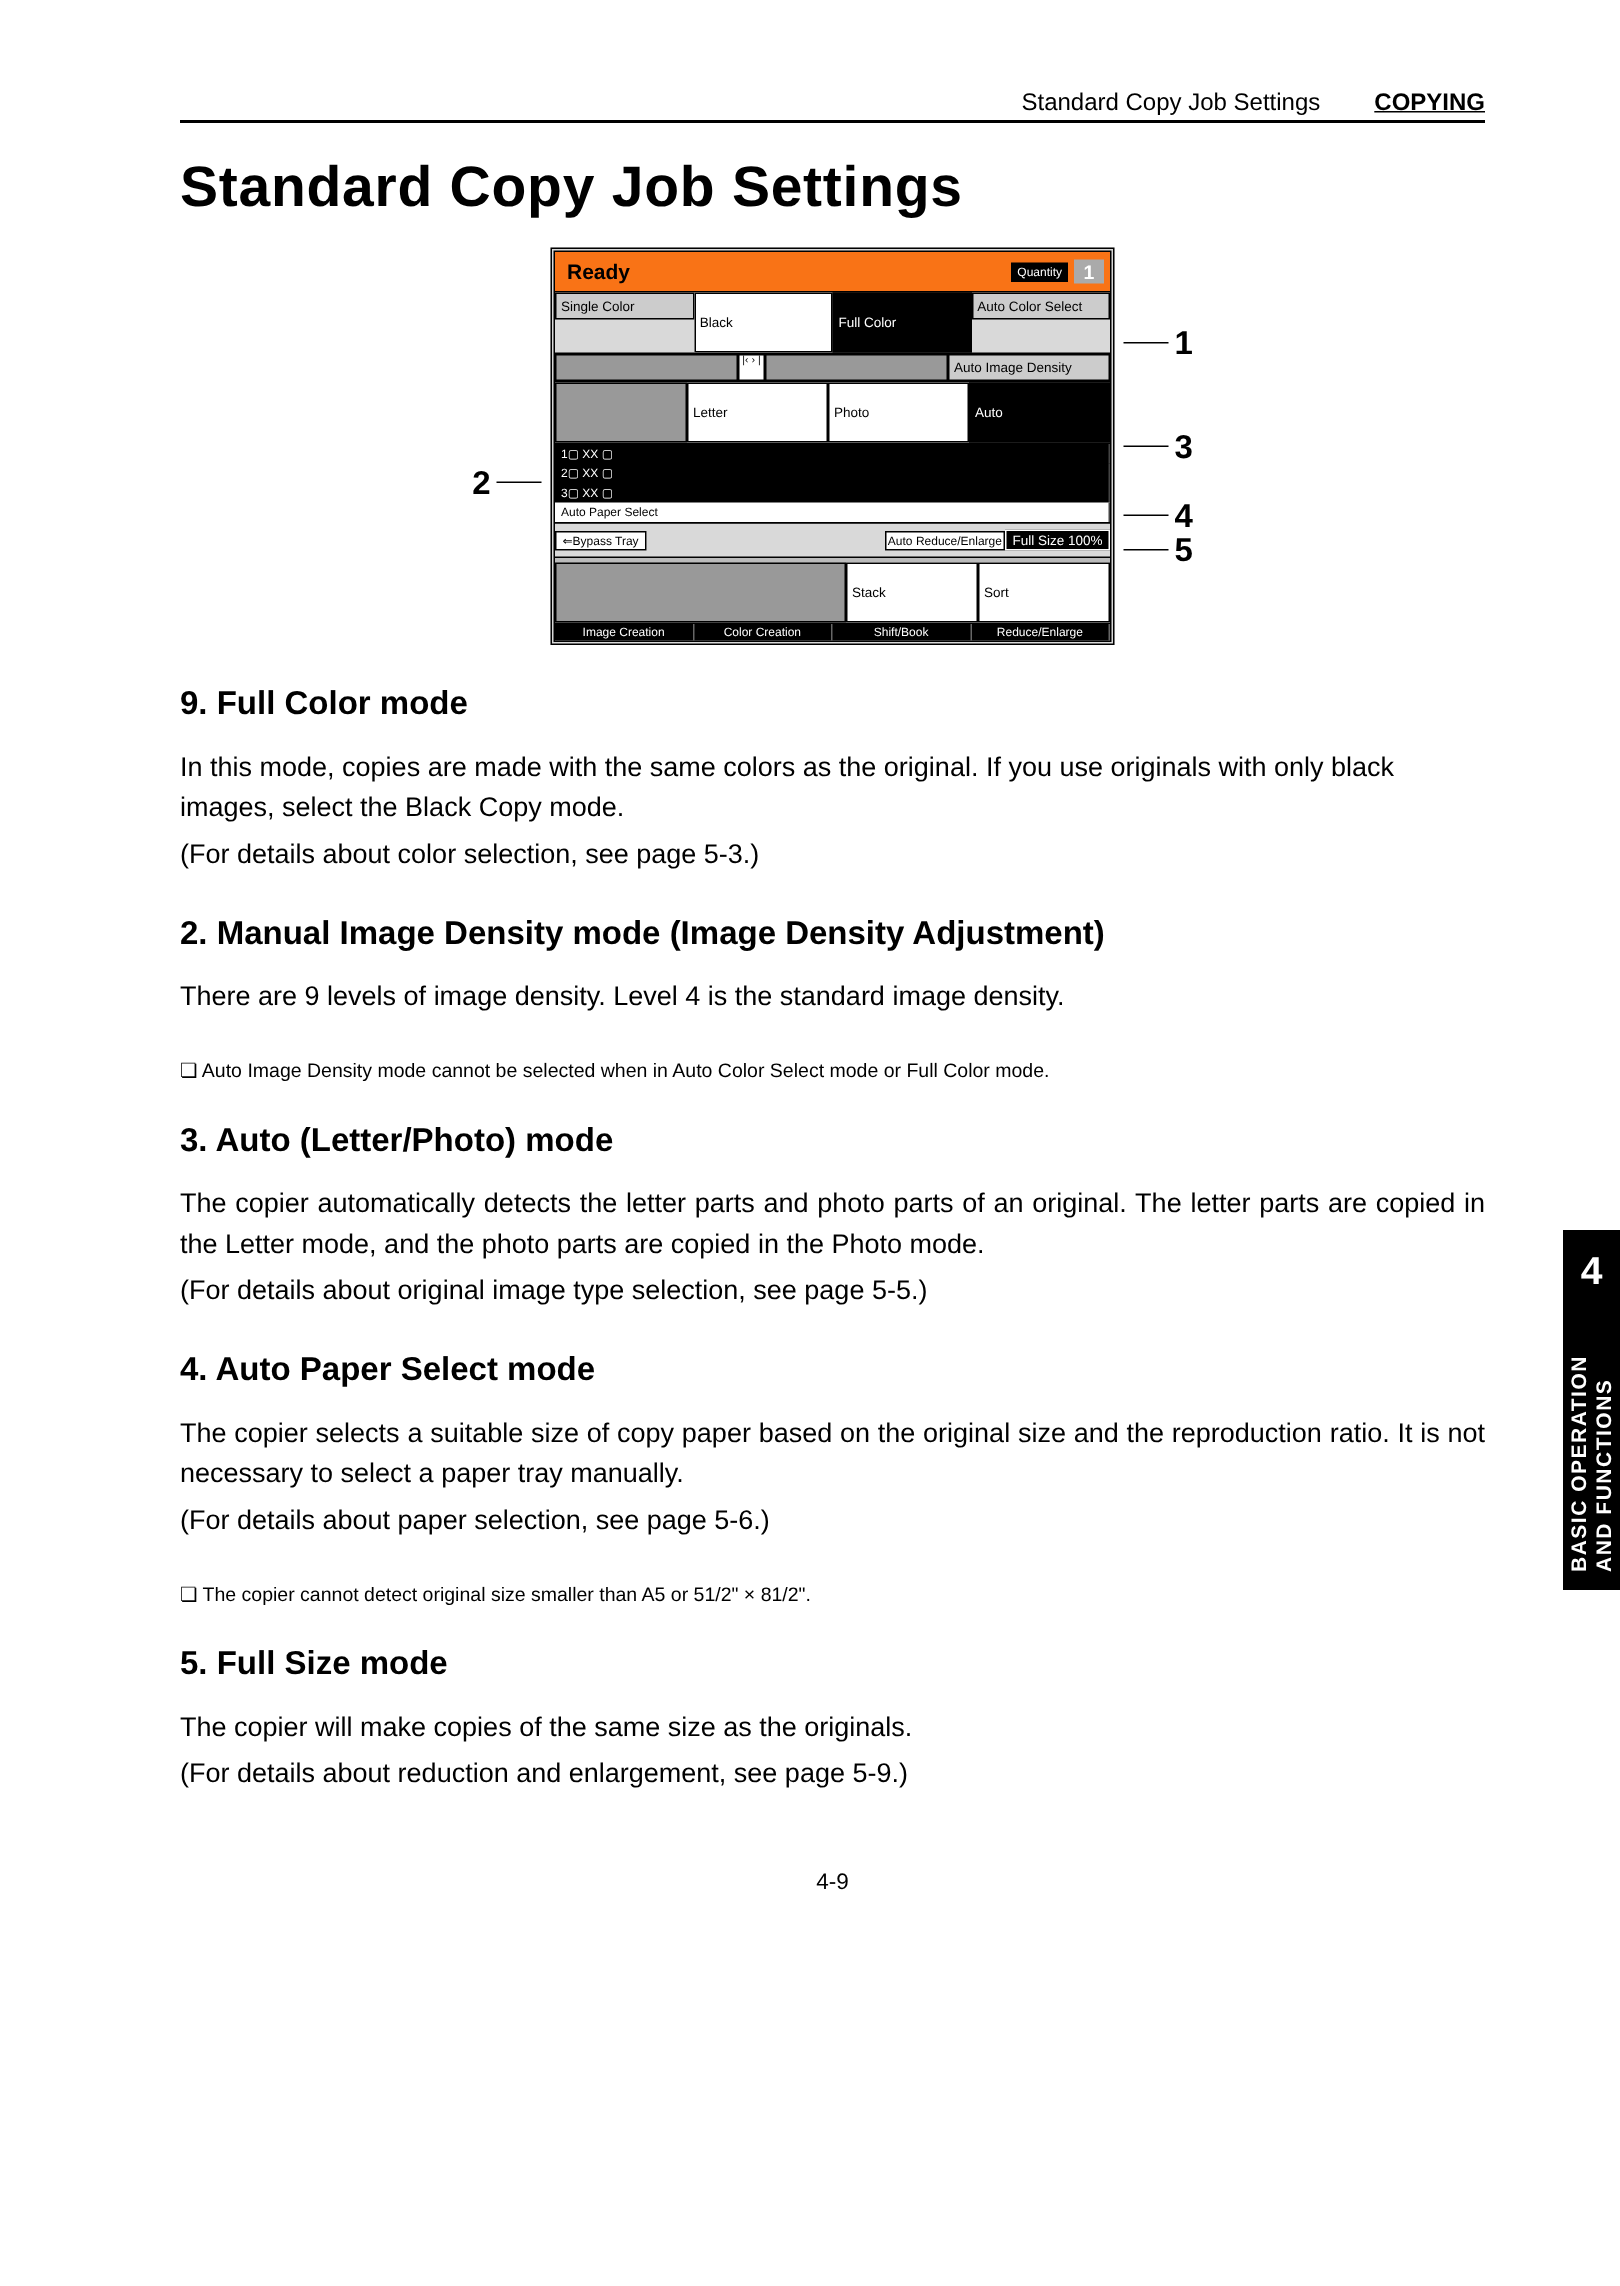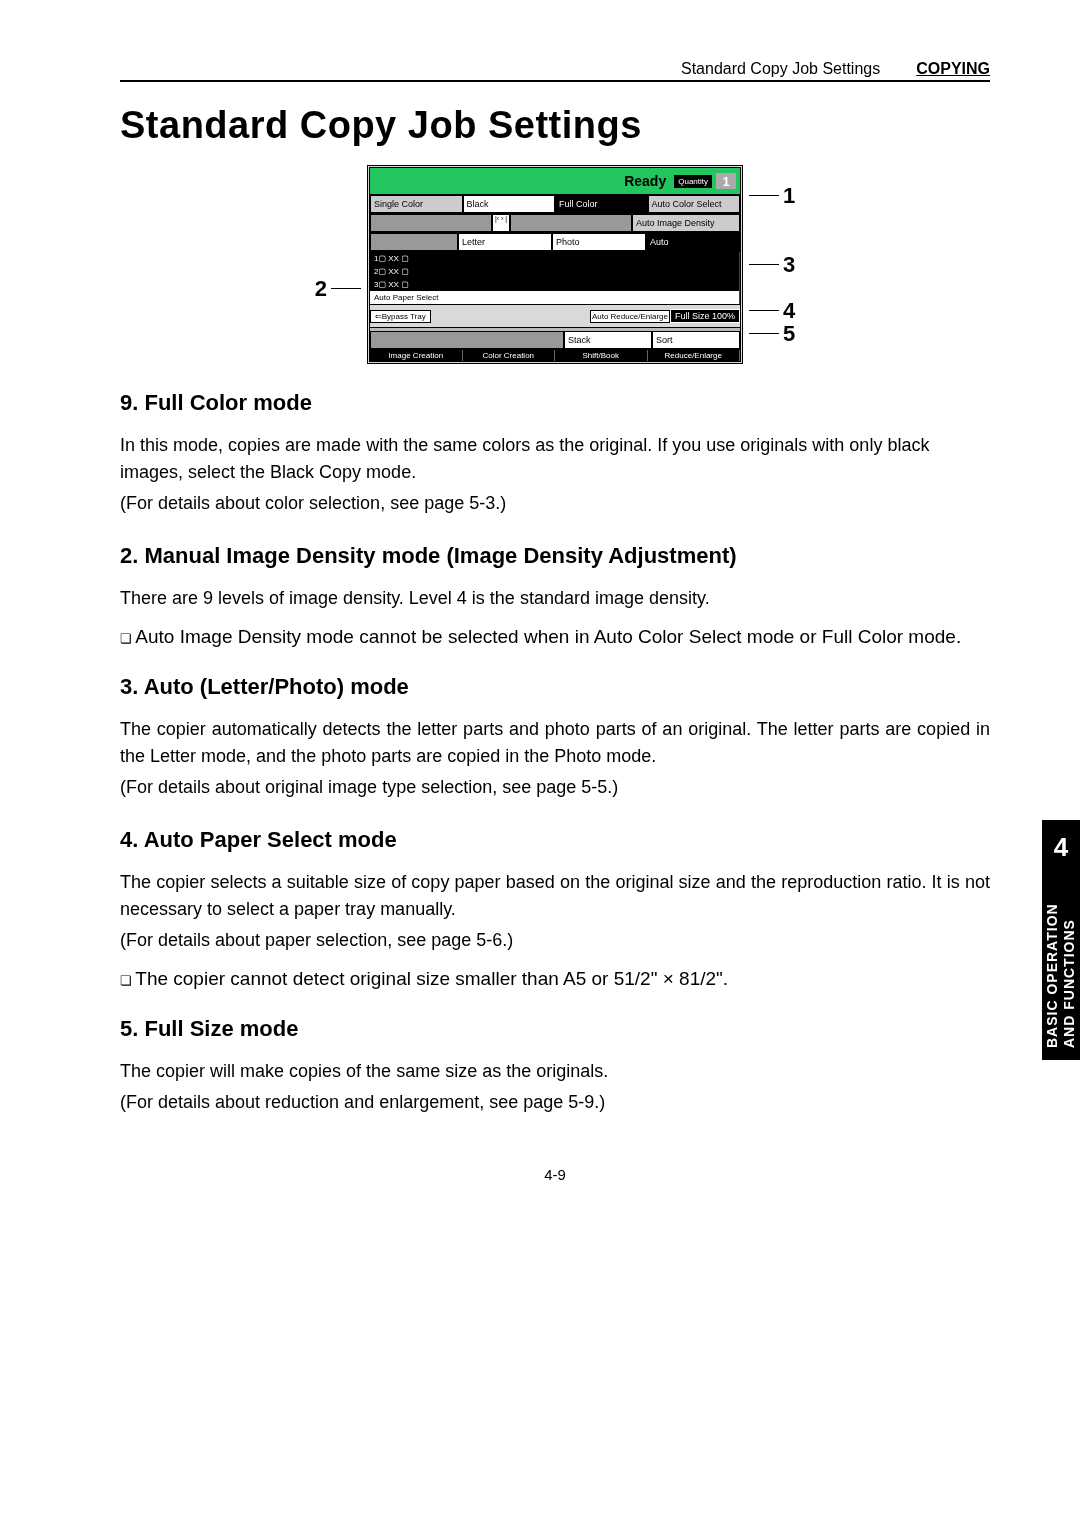--- a/index.html
+++ b/index.html
@@ -39,45 +39,45 @@
     .callout-right { padding-left: 6px; }
     .callout-right .cr { height: 23px; line-height: 23px; }
     .line-conn { border-top: 1.5px solid #000; height: 0; }
     .panel {
       border: 3px double #000;
       width: 370px;
       background: #d9d9d9;
       font-size: 10px;
     }
     .panel-sec { border-bottom: 1px solid #000; }
-    .ready-row { display: flex; align-items: center; background: #22c55e; height: 26px; text-align: right; }
+    .ready-row { display: flex; align-items: center; background: #f97316; height: 26px; }
     .ready-row .ready { font-weight: bold; font-size: 14px; padding: 2px 8px; flex: 1; }
     .qty { background: #000; color: #fff; font-size: 8px; padding: 2px 4px; display: inline-block; }
     .qtybox { background: #aaa; color: #fff; width: 20px; height: 16px; display: inline-flex; align-items: center; justify-content: center; font-size: 13px; font-weight: bold; margin: 0 4px; }
     .g-row { display: flex; }
-    .cell, .cell-i { border: 1px solid #000; background: #fff; font-size: 9px; padding: 1px 3px; height: 14px; display: flex; align-items: center; }
+    .cell, .cell-i { border: 1px solid #000; background: #fff; font-size: 9px; padding: 12px 3px; height: 14px; display: flex; align-items: center; }
     .cell-i { background: #000; color: #fff; }
     .cell-g { background: #ccc; border: 1px solid #000; font-size: 9px; padding: 1px 3px; height: 14px; display: flex; align-items: center; }
     .noise { background: #999; flex:1; border:1px solid #000; }
     .row3 .cell, .row3 .cell-i, .row3 .cell-g { flex: 1; }
     .trayrow { display: flex; background:#000; color:#fff; font-size:8px;flex-direction:column; }
     .trayrow span { border-right:1px solid #444; padding: 2px 4px; }
     .trayrow .sel { background:#fff; color:#000; }
     .bypassrow { display: flex; align-items:center; height:22px; }
     .byp { background:#fff; border:1px solid #000; font-size:8px; padding:1px 4px; }
     .fill { flex: 1; }
     .ar { background:#fff; border:1px solid #000; font-size:8px; padding:1px 1px; }
     .fs { background:#000; color:#fff; font-size:9px; padding:1px 4px; border:1px solid #fff; }
     .tabsrow { display:flex; background:#000; color:#fff; font-size:8px; }
     .tabsrow span { flex:1; border-right:1px solid #666; padding:1px 3px; text-align:center; }
     .stackrow { display:flex; }
     .stackrow .cell { width: 80px; }
     h2 { font-size: 22px; margin: 26px 0 16px 0; font-weight: bold; }
     p.body { font-size: 18px; line-height: 1.5; margin: 0 0 4px 0; }
-    p.note { font-size: 19px; margin: 14px 0 4px 0; }
+    p.note { font-size: 13px; margin: 28px 0 4px 0; }
     .notebox::before { content: "❏ "; font-size: 13px; }
     .side-tab {
       position: absolute;
       right: 0;
       top: 820px;
       width: 38px;
       height: 240px;
       background: #000;
       color: #fff;
       display: flex;

